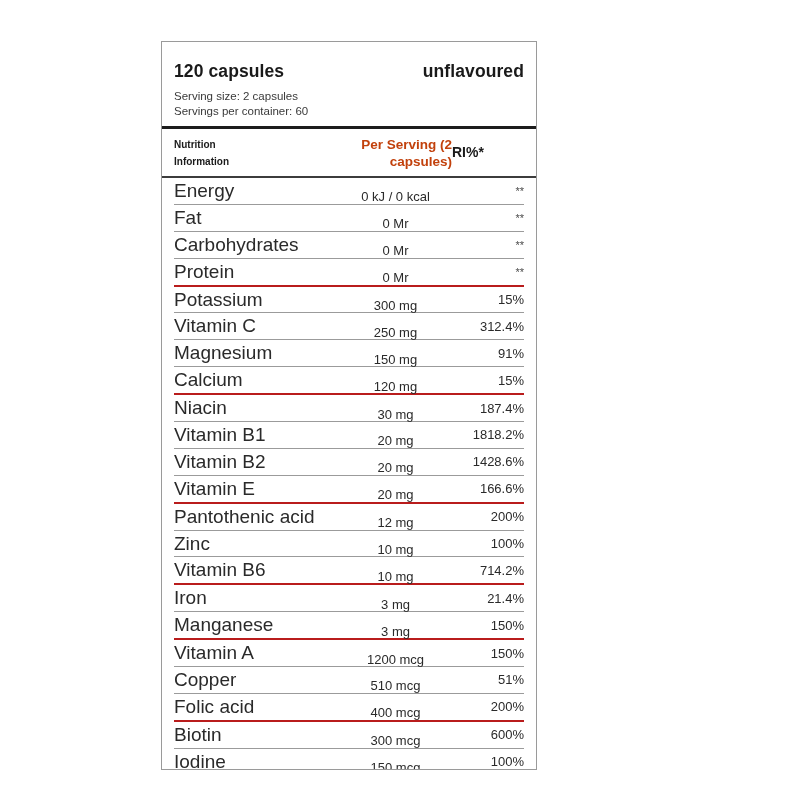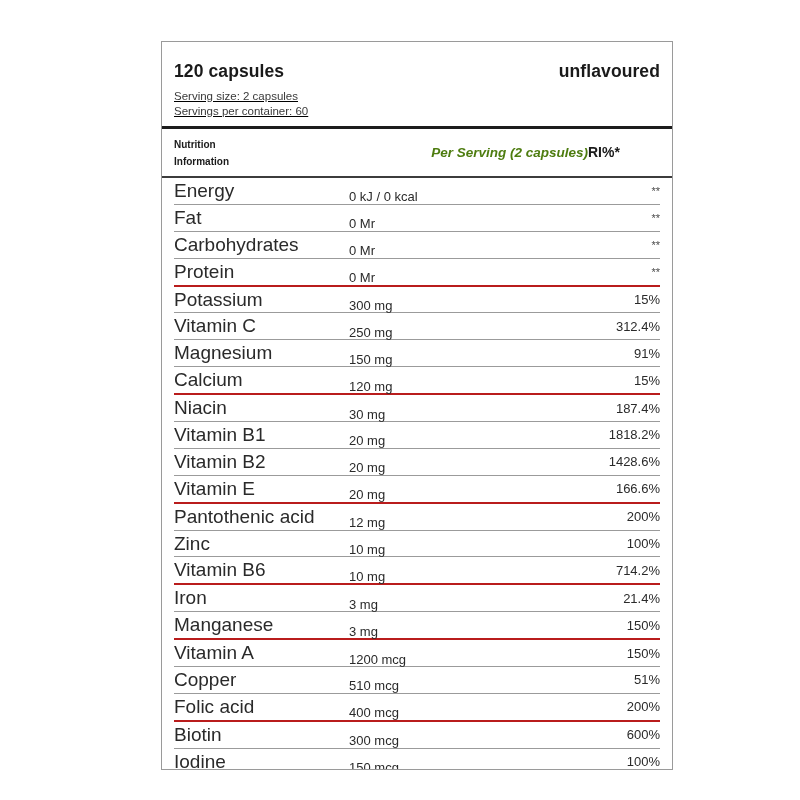--- a/index.html
+++ b/index.html
@@ -12,21 +12,21 @@
   }
   body {
     font-family: "Liberation Sans", sans-serif;
     -webkit-font-smoothing: antialiased;
   }
 
   #panel {
     position: absolute;
     left: 161px;
     top: 41px;
-    width: 512px;
+    width: 376px;
     height: 729px;
     border: 1px solid #9a9a9a;
     box-sizing: border-box;
     background: #ffffff;
     overflow: hidden;
   }
 
   .pad {
     padding: 0 12px;
   }
@@ -48,21 +48,20 @@
     font-size: 17.5px;
     font-weight: bold;
     color: #1a1a1a;
     letter-spacing: 0.1px;
     margin-top: 8px;
   }
 
   .serving-block {
     margin-top: 7px;
     padding-bottom: 4px;
-    text-decoration: underline;
   }
   .serving-line {
     font-size: 11.5px;
     color: #3a3a3a;
     line-height: 15px;
     white-space: nowrap;
   }
 
   .rule-thick {
     border-top: 3px solid #1c1c1c;
@@ -115,21 +114,21 @@
     border-top: none;
   }
   .row .r-name {
     flex: 0 0 175px;
     font-size: 19px;
     color: #2a2a2a;
     white-space: nowrap;
   }
   .row .r-val {
     flex: 1 1 auto;
-    text-align: left;
+    text-align: center;
     font-size: 13px;
     color: #2a2a2a;
     padding-right: 10px;
     white-space: nowrap;
     margin-top: 12px;
   }
   .row .r-ri {
     flex: 0 0 72px;
     text-align: right;
     font-size: 13px;
@@ -160,21 +159,21 @@
   </div>
 
   <div class="rule-thick"></div>
 
   <div class="pad">
     <div class="col-head">
       <div class="c-name">
         <div>Nutrition</div>
         <div>Information</div>
       </div>
-      <div class="c-val" id="per-serving-head" style="color: #4d7c0f; font-style: italic;">Per Serving (2 capsules)</div>
+      <div class="c-val" id="per-serving-head" style="color: #c2410c;">Per Serving (2 capsules)</div>
       <div class="c-ri">RI%*</div>
     </div>
   </div>
 
   <div class="rule-med"></div>
 
   <div class="pad" id="rows">
       <div class="row first-row">
         <div class="r-name">Energy</div>
         <div class="r-val">0 kJ / 0 kcal</div>

